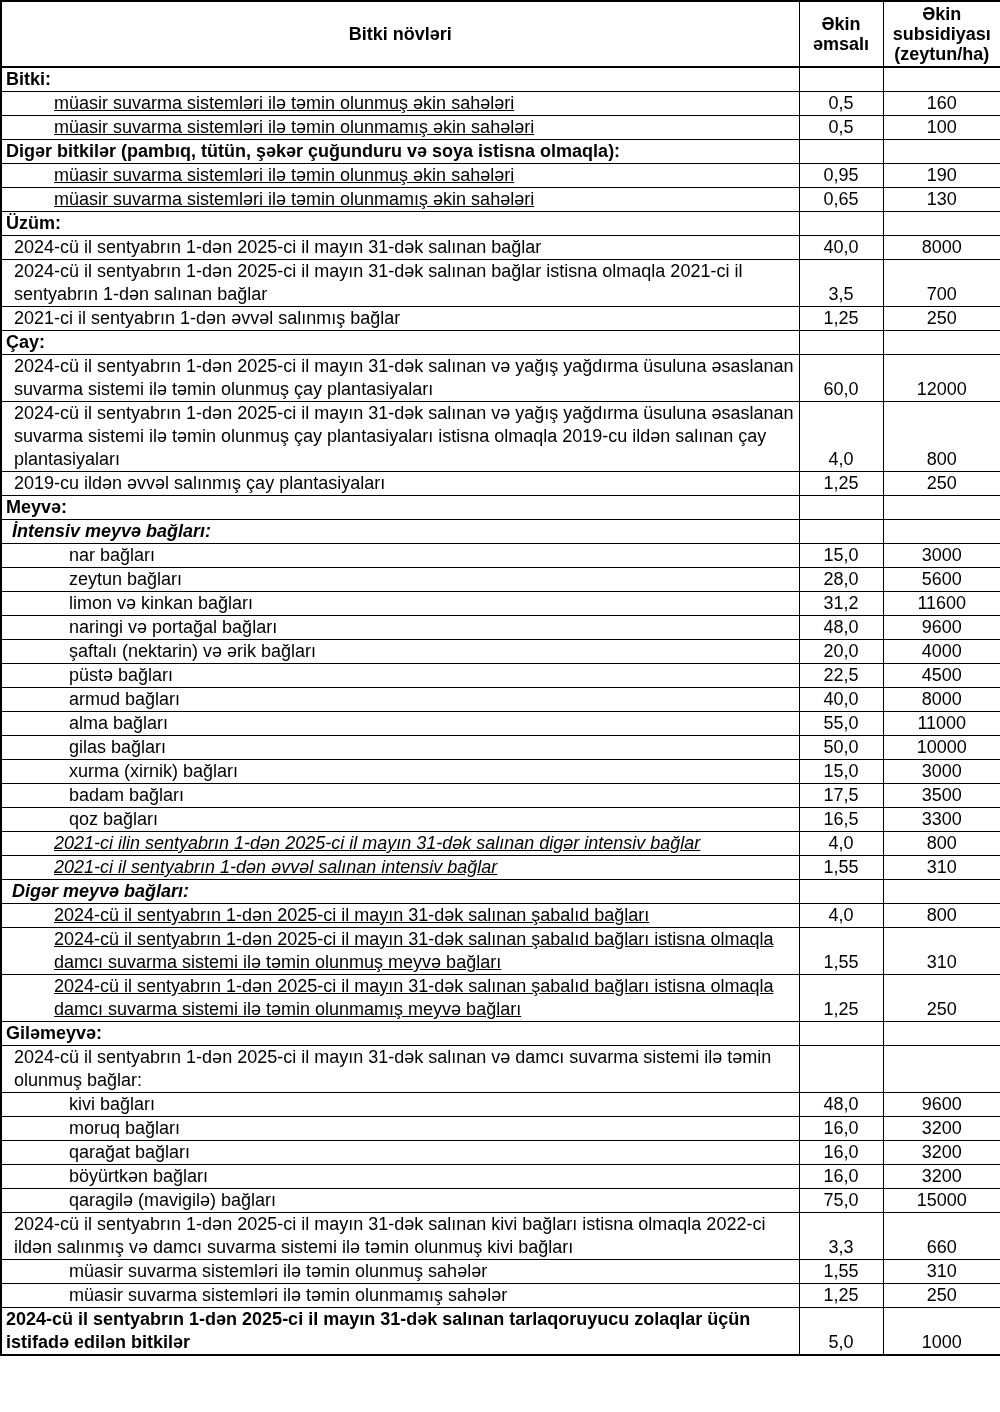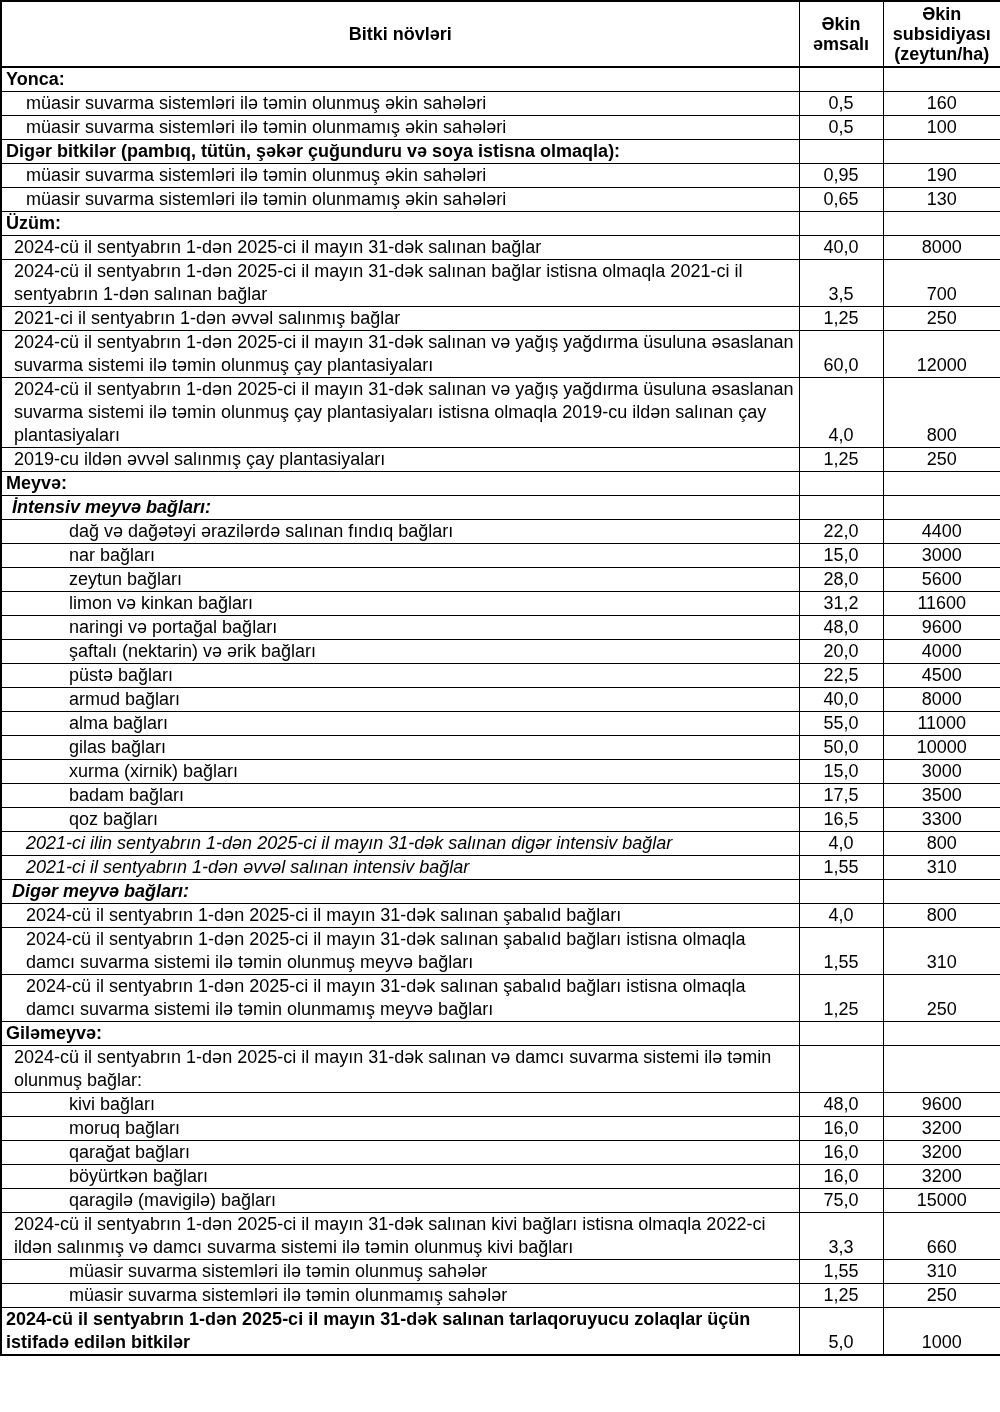--- a/index.html
+++ b/index.html
@@ -44,21 +44,21 @@
     padding-right: 4px;
   }
   td.num {
     text-align: center;
     vertical-align: bottom;
   }
   
   .i0 { padding-left: 4px;  }
   .i1 { padding-left: 10px; }
   .i2 { padding-left: 12px; }
-  .i3 { padding-left: 24px; }
+  .i3 { padding-left: 52px; text-decoration: underline; }
   .i4 { padding-left: 67px; }
   
   .s-section     { font-weight: bold; }
   .s-bold-italic { font-weight: bold; font-style: italic; }
   .s-italic      { font-style: italic; }
   .s-normal      { font-weight: normal; font-style: normal; }
 </style>
 </head>
 <body>
 
@@ -71,21 +71,21 @@
     </colgroup>
     <thead>
       <tr>
         <th>Bitki növləri</th>
         <th>Əkin əmsalı</th>
         <th>Əkin subsidiyası (zeytun/ha)</th>
       </tr>
     </thead>
     <tbody>
         <tr>
-    <td class="label i0 s-section">Yonca:</td>
+    <td class="label i0 s-section">Bitki:</td>
     <td class="num"></td>
     <td class="num"></td>
   </tr>
         <tr>
     <td class="label i3 s-normal">müasir suvarma sistemləri ilə təmin olunmuş əkin sahələri</td>
     <td class="num">0,5</td>
     <td class="num">160</td>
   </tr>
         <tr>
     <td class="label i3 s-normal">müasir suvarma sistemləri ilə təmin olunmamış əkin sahələri</td>
@@ -121,20 +121,25 @@
     <td class="label i2 s-normal">2024-cü il sentyabrın 1-dən 2025-ci il mayın 31-dək salınan bağlar istisna olmaqla 2021-ci il sentyabrın 1-dən salınan bağlar</td>
     <td class="num">3,5</td>
     <td class="num">700</td>
   </tr>
         <tr>
     <td class="label i2 s-normal">2021-ci il sentyabrın 1-dən əvvəl salınmış bağlar</td>
     <td class="num">1,25</td>
     <td class="num">250</td>
   </tr>
         <tr>
+    <td class="label i0 s-section">Çay:</td>
+    <td class="num"></td>
+    <td class="num"></td>
+  </tr>
+        <tr>
     <td class="label i2 s-normal">2024-cü il sentyabrın 1-dən 2025-ci il mayın 31-dək salınan və yağış yağdırma üsuluna əsaslanan suvarma sistemi ilə təmin olunmuş çay plantasiyaları</td>
     <td class="num">60,0</td>
     <td class="num">12000</td>
   </tr>
         <tr>
     <td class="label i2 s-normal">2024-cü il sentyabrın 1-dən 2025-ci il mayın 31-dək salınan və yağış yağdırma üsuluna əsaslanan suvarma sistemi ilə təmin olunmuş çay plantasiyaları istisna olmaqla 2019-cu ildən salınan çay plantasiyaları</td>
     <td class="num">4,0</td>
     <td class="num">800</td>
   </tr>
         <tr>
@@ -144,25 +149,20 @@
   </tr>
         <tr>
     <td class="label i0 s-section">Meyvə:</td>
     <td class="num"></td>
     <td class="num"></td>
   </tr>
         <tr>
     <td class="label i1 s-bold-italic">İntensiv meyvə bağları:</td>
     <td class="num"></td>
     <td class="num"></td>
-  </tr>
-        <tr>
-    <td class="label i4 s-normal">dağ və dağətəyi ərazilərdə salınan fındıq bağları</td>
-    <td class="num">22,0</td>
-    <td class="num">4400</td>
   </tr>
         <tr>
     <td class="label i4 s-normal">nar bağları</td>
     <td class="num">15,0</td>
     <td class="num">3000</td>
   </tr>
         <tr>
     <td class="label i4 s-normal">zeytun bağları</td>
     <td class="num">28,0</td>
     <td class="num">5600</td>

